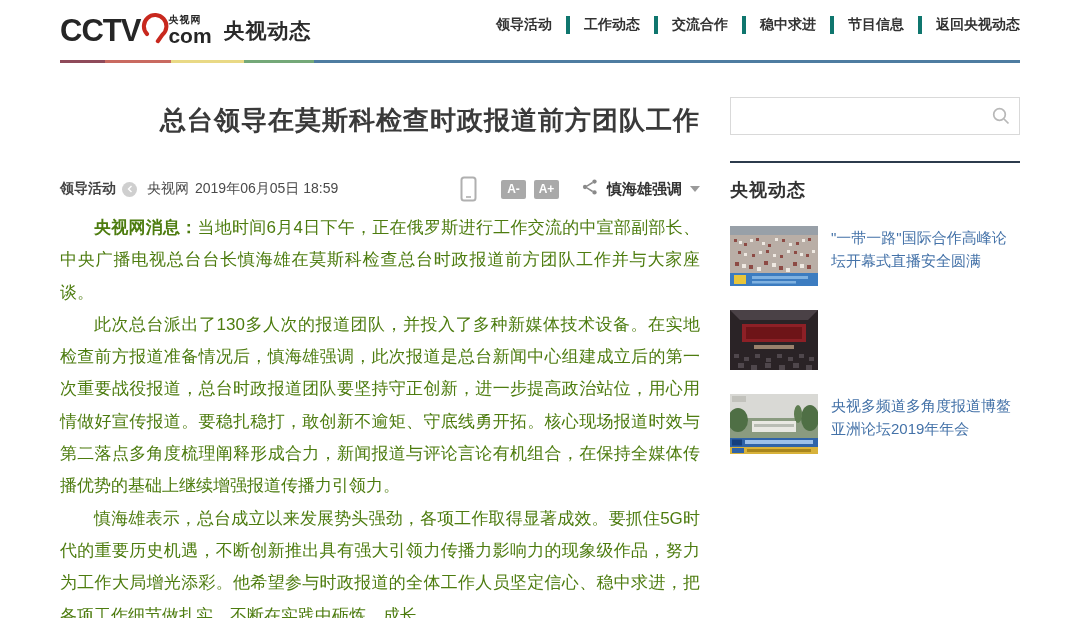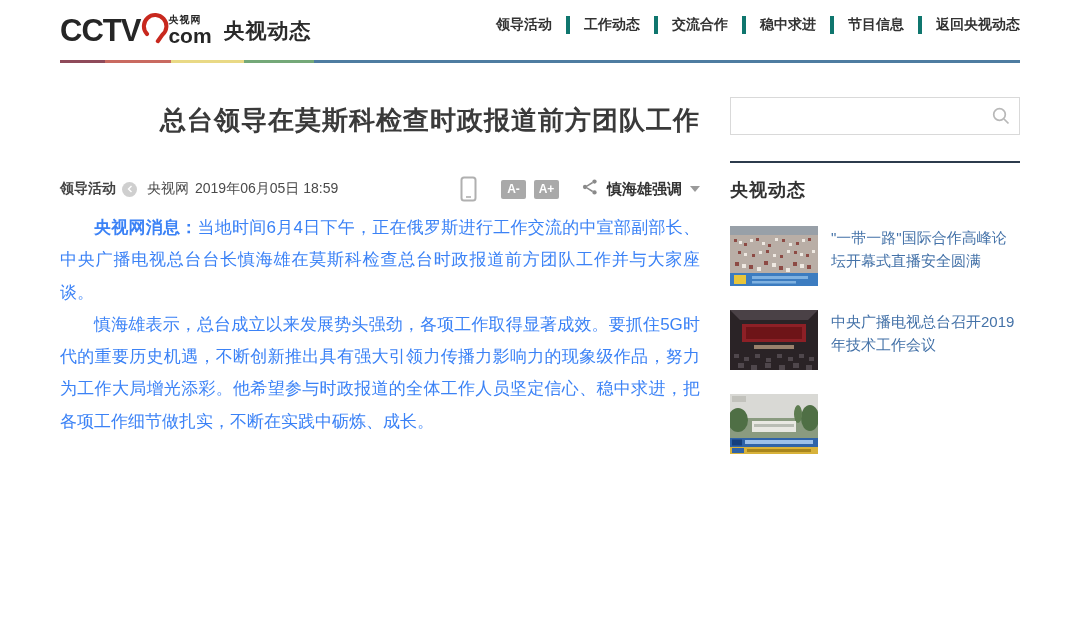--- a/index.html
+++ b/index.html
@@ -66,21 +66,21 @@
   }
   .share-group { display: flex; align-items: center; margin-left: 22px; cursor: pointer; }
   .share-label { font-size: 15px; font-weight: 600; color: #333; margin: 0 6px 0 8px; }
   .caret-down {
     width: 0; height: 0; border-left: 5px solid transparent; border-right: 5px solid transparent;
     border-top: 6px solid #9a9a9a; margin-left: 2px;
   }
 
   .content { margin-top: 10px; }
   .content p {
-    font-size: 17px; line-height: 1.9; color: #3b82f6;
+    font-size: 17px; line-height: 1.9; color: #4d7c0f;
     text-indent: 2em; text-align: justify;
   }
   .content p b { font-weight: 700; }
 
   
   .search-box { position: relative; }
   .search-input {
     width: 100%; height: 38px; border: 1px solid #d9d9d9; background: #fff;
     padding: 0 36px 0 10px; font-size: 14px; outline: none;
   }
@@ -162,20 +162,21 @@
               </svg>
             </span>
             <span class="share-label">慎海雄强调</span>
             <span class="caret-down"></span>
           </span>
         </div>
       </div>
 
       <div class="content">
         <p><b>央视网消息：</b><span>当地时间6月4日下午，正在俄罗斯进行工作交流的中宣部副部长、中央广播电视总台台长慎海雄在莫斯科检查总台时政报道前方团队工作并与大家座谈。</span></p>
+        <p><b></b><span>此次总台派出了130多人次的报道团队，并投入了多种新媒体技术设备。在实地检查前方报道准备情况后，慎海雄强调，此次报道是总台新闻中心组建成立后的第一次重要战役报道，总台时政报道团队要坚持守正创新，进一步提高政治站位，用心用情做好宣传报道。要稳扎稳打，敢创新不逾矩、守底线勇开拓。核心现场报道时效与第二落点多角度梳理阐释形成合力，新闻报道与评论言论有机组合，在保持全媒体传播优势的基础上继续增强报道传播力引领力。</span></p>
         <p><b></b><span>慎海雄表示，总台成立以来发展势头强劲，各项工作取得显著成效。要抓住5G时代的重要历史机遇，不断创新推出具有强大引领力传播力影响力的现象级作品，努力为工作大局增光添彩。他希望参与时政报道的全体工作人员坚定信心、稳中求进，把各项工作细节做扎实，不断在实践中砺炼、成长。</span></p>
       </div>
     </div>
 
     <div class="sidebar">
       <div class="search-box">
         <input class="search-input" type="text" placeholder="" style="">
         <span class="search-icon">
           <svg width="20" height="20" viewBox="0 0 20 20">
             <circle cx="8.5" cy="8.5" r="5.8" stroke="#b8b8b8" stroke-width="1.7" fill="none"></circle>
@@ -260,21 +261,20 @@
                   <rect x="79" y="47" width="5" height="4"></rect>
                 <rect x="8" y="53" width="6" height="5"></rect>
                   <rect x="21" y="55" width="6" height="5"></rect>
                   <rect x="35" y="53" width="6" height="5"></rect>
                   <rect x="49" y="55" width="6" height="5"></rect>
                   <rect x="63" y="53" width="6" height="5"></rect>
                   <rect x="76" y="55" width="6" height="5"></rect>
               </g>
             </svg>
           </span>
-          <span class="news-title">中央广播电视总台召开2019年技术工作会议</span>
         </a>
 
         <a class="news-item">
           <span class="thumb">
             <svg width="88" height="60" viewBox="0 0 88 60">
               <rect width="88" height="60" fill="#d9d9d5"></rect>
               <rect y="24" width="88" height="20" fill="#8a9b80"></rect>
               <ellipse cx="8" cy="26" rx="10" ry="12" fill="#4f6f45"></ellipse>
               <ellipse cx="80" cy="24" rx="9" ry="13" fill="#4f6f45"></ellipse>
               <ellipse cx="68" cy="20" rx="4" ry="9" fill="#5d7c50"></ellipse>
@@ -282,18 +282,19 @@
               <rect x="24" y="30" width="40" height="3" fill="#b9bdb4"></rect>
               <rect x="2" y="2" width="14" height="6" fill="#c2c2bc"></rect>
               <rect y="44" width="88" height="9" fill="#2f63a8"></rect>
               <rect x="2" y="45.5" width="10" height="6" fill="#143f7e"></rect>
               <rect x="15" y="46" width="68" height="4" fill="#9cc0ea"></rect>
               <rect y="53" width="88" height="7" fill="#d8b23a"></rect>
               <rect x="2" y="54" width="12" height="5" fill="#2f63a8"></rect>
               <rect x="17" y="55" width="64" height="3" fill="#a8851c"></rect>
             </svg>
           </span>
+          <span class="news-title">央视多频道多角度报道博鳌亚洲论坛2019年年会</span>
         </a>
       </div>
     </div>
 
   </div>
 </div>
 
 </body></html>

